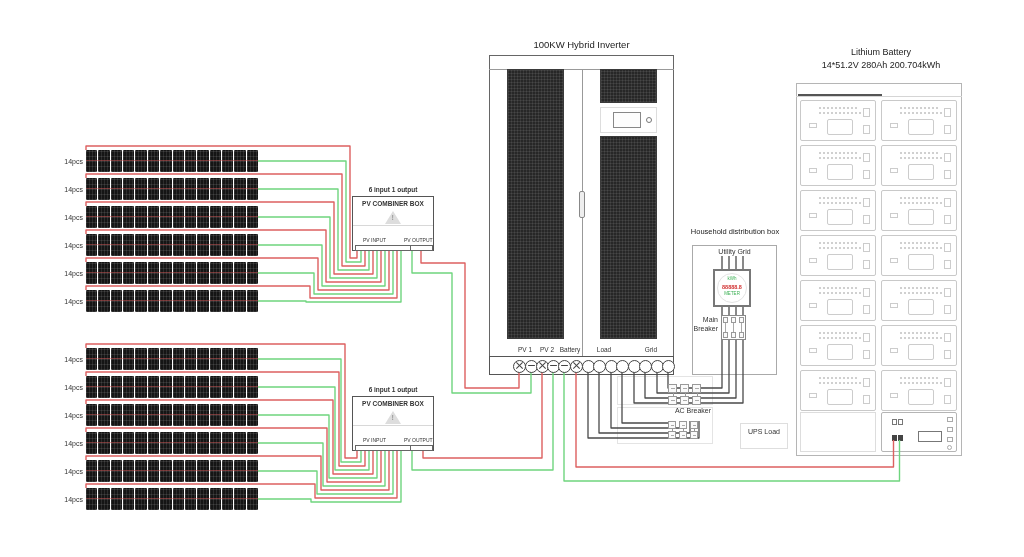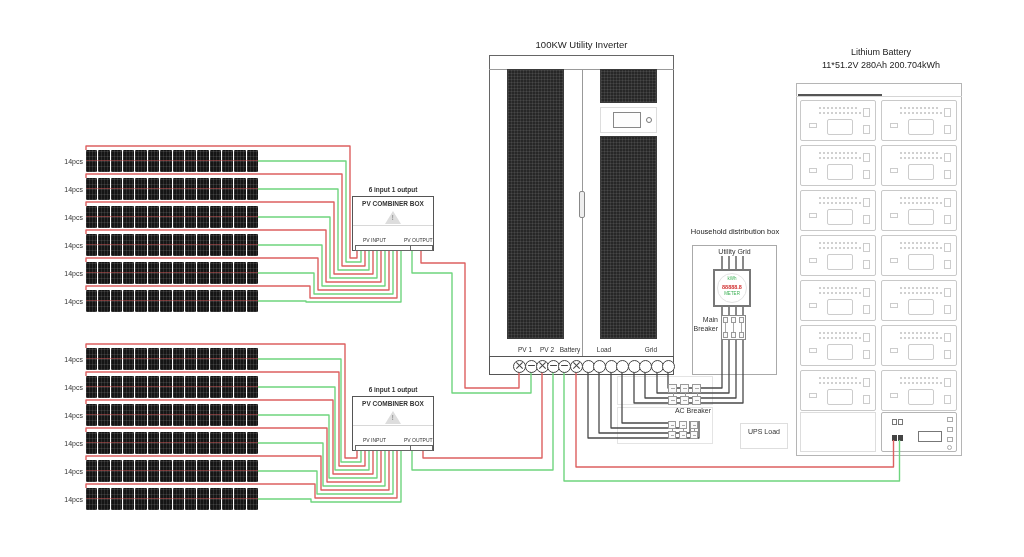--- a/index.html
+++ b/index.html
@@ -34,21 +34,21 @@
   .wk{stroke:var(--wire-dark);stroke-width:1.3;}
   .tri{position:absolute;width:0;height:0;border-left:8px solid transparent;border-right:8px solid transparent;border-bottom:13px solid #ddd;}
   .tribang{position:absolute;color:#999;font-size:7px;font-weight:bold;}
 </style>
 </head>
 <body>
 
 <div id="stage">
   <div id="base">
 
-    <div class="lbl c" style="left:489px;top:40px;width:185px;font-size:9.5px;color:#222;">100KW Utility Inverter</div>
+    <div class="lbl c" style="left:489px;top:40px;width:185px;font-size:9.5px;color:#222;">100KW Hybrid Inverter</div>
     <div class="box" style="left:489px;top:55px;width:185px;height:320px;border-color:#666;"></div>
     <div class="abs" style="left:489px;top:55px;width:185px;height:15px;border-bottom:1px solid #999;"></div>
     <div class="abs" style="left:582px;top:70px;width:1px;height:287px;background:#999;"></div>
     <div class="abs" style="left:579px;top:191px;width:6px;height:27px;border:1px solid #888;border-radius:2px;background:#eee;"></div>
     <div class="vent" style="left:507px;top:69px;width:57px;height:270px;"></div>
     <div class="vent" style="left:600px;top:69px;width:57px;height:34px;"></div>
     <div class="abs" style="left:600px;top:107px;width:57px;height:26px;border:1px solid #ddd;background:#fff;"></div>
     <div class="abs" style="left:613px;top:112px;width:28px;height:16px;border:1px solid #888;background:#fdfdfd;"></div>
     <div class="abs" style="left:646px;top:117px;width:6px;height:6px;border:1px solid #777;border-radius:50%;"></div>
     <div class="vent" style="left:600px;top:136px;width:57px;height:203px;"></div>
@@ -74,21 +74,21 @@
     <div class="abs" style="left:721px;top:315px;width:25px;height:25px;border:1px solid #888;background:#fff;"></div>
 
     <div class="lightbox" style="left:617px;top:376px;width:96px;height:29px;"></div>
     <div class="lightbox" style="left:617px;top:407px;width:96px;height:37px;"></div>
     <div class="lightbox" style="left:740px;top:423px;width:48px;height:26px;border-color:#dedede;"></div>
 
     <div class="lbl c" style="left:661px;top:407px;width:64px;font-size:7px;">AC Breaker</div>
     <div class="lbl c" style="left:740px;top:428px;width:48px;font-size:7px;">UPS Load</div>
 
     <div class="lbl c" style="left:798px;top:48px;width:166px;font-size:9px;color:#222;">Lithium Battery</div>
-    <div class="lbl c" style="left:788px;top:61px;width:186px;font-size:9px;color:#222;">11*51.2V 280Ah 200.704kWh</div>
+    <div class="lbl c" style="left:788px;top:61px;width:186px;font-size:9px;color:#222;">14*51.2V 280Ah 200.704kWh</div>
     <div class="abs" style="left:796px;top:83px;width:166px;height:373px;border:1px solid #b5b5b5;background:#fff;"></div>
     <div class="abs" style="left:796px;top:83px;width:166px;height:14px;border-bottom:1px solid #d5d5d5;"></div>
     <div class="abs" style="left:798px;top:94px;width:84px;height:2px;background:#555;"></div>
   <div class="pvrow" style="left: 86px; top: 150px; width: 172px; height: 22px;">
         <div class="pcell"></div>
         <div class="pcell"></div>
         <div class="pcell"></div>
         <div class="pcell"></div>
         <div class="pcell"></div>
         <div class="pcell"></div>

